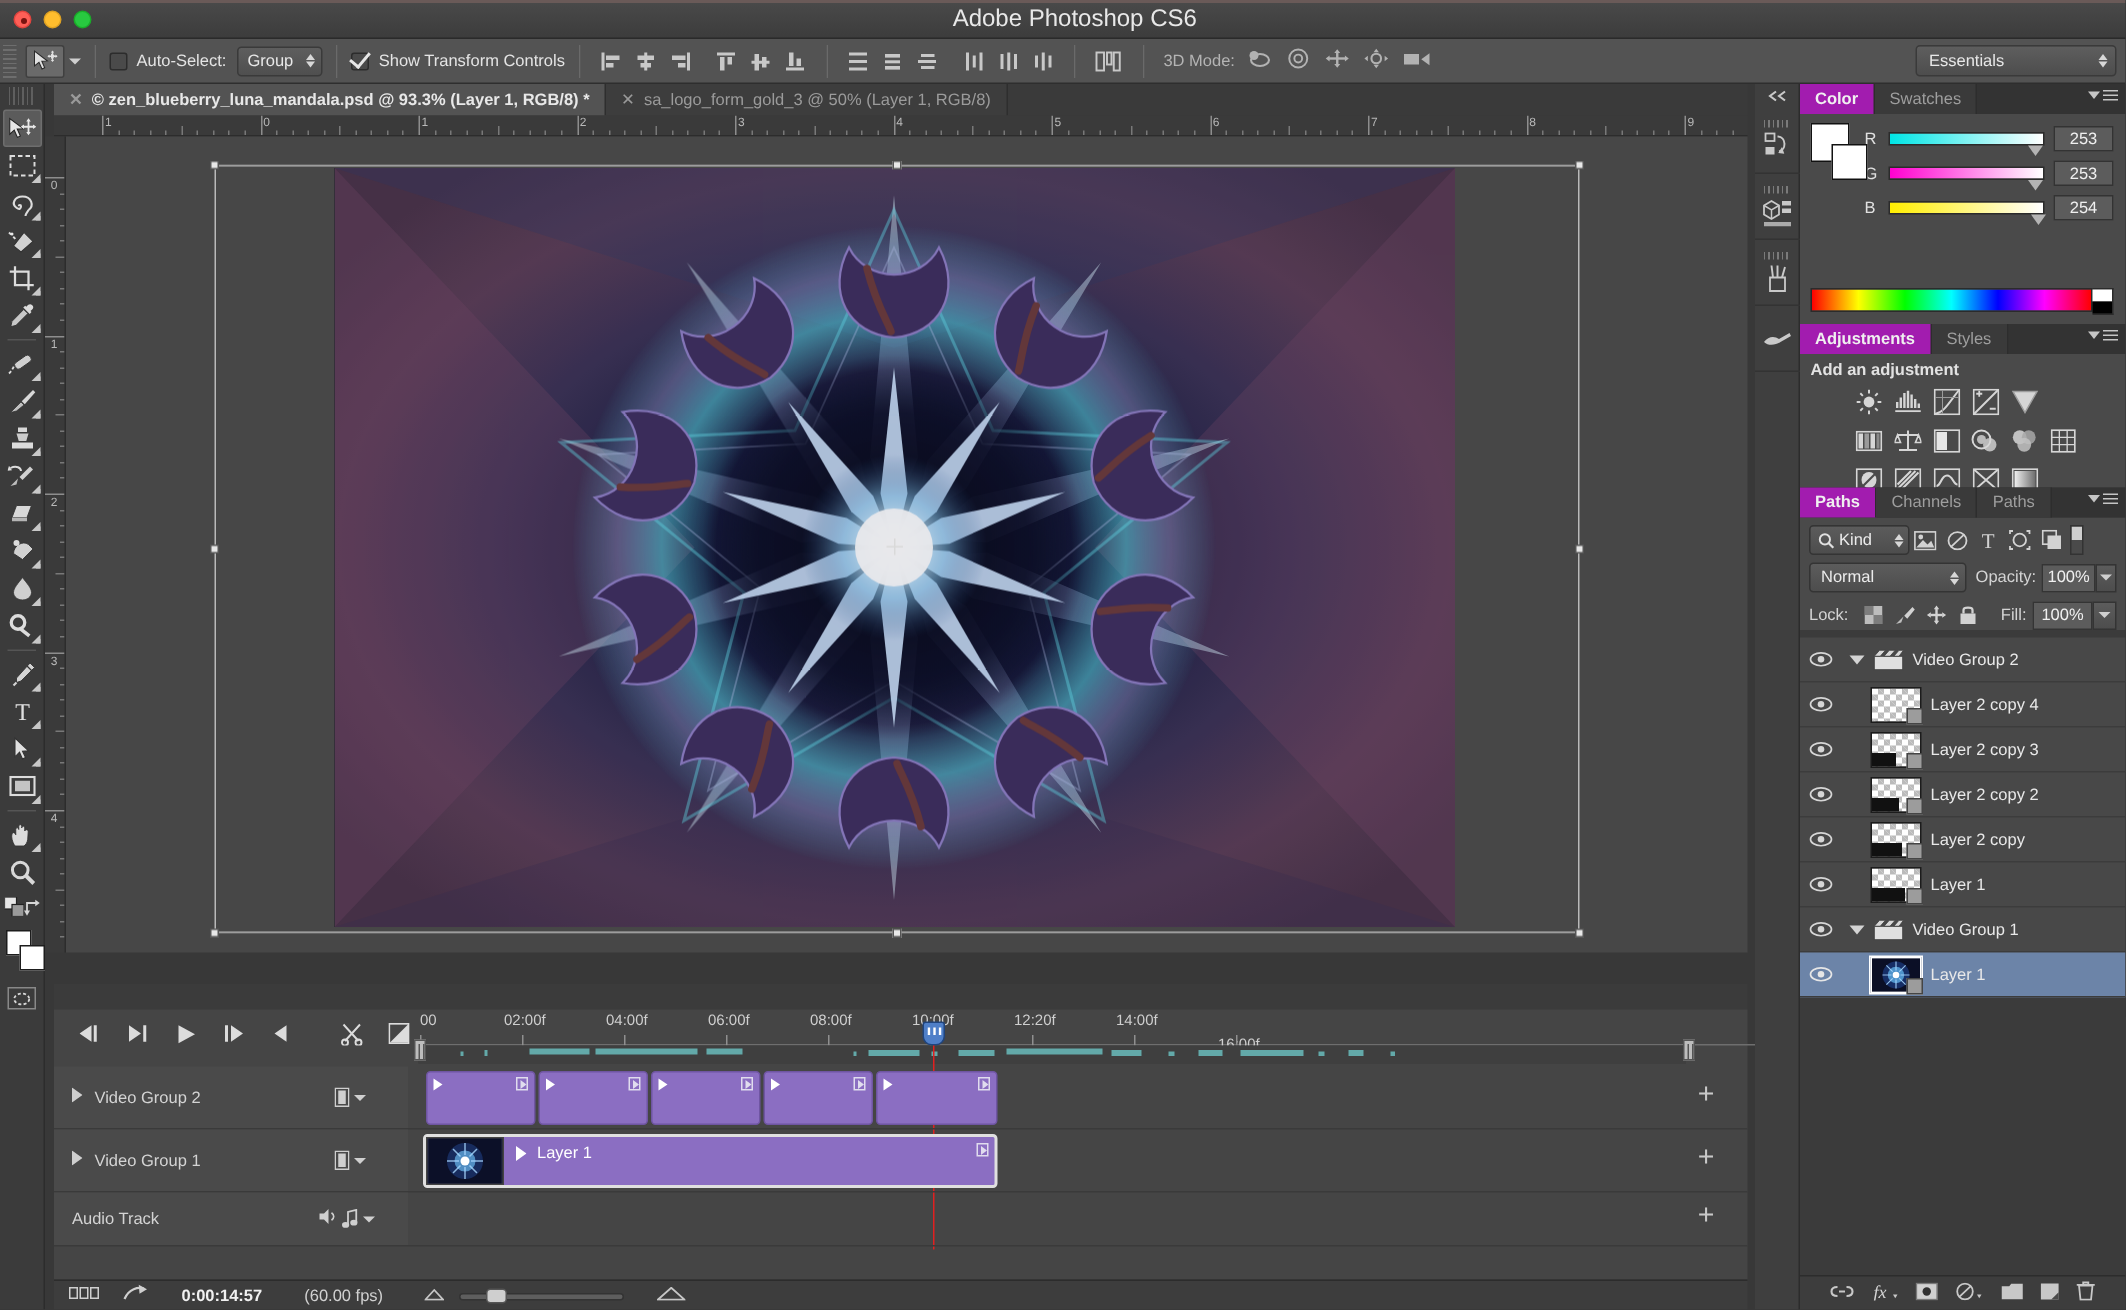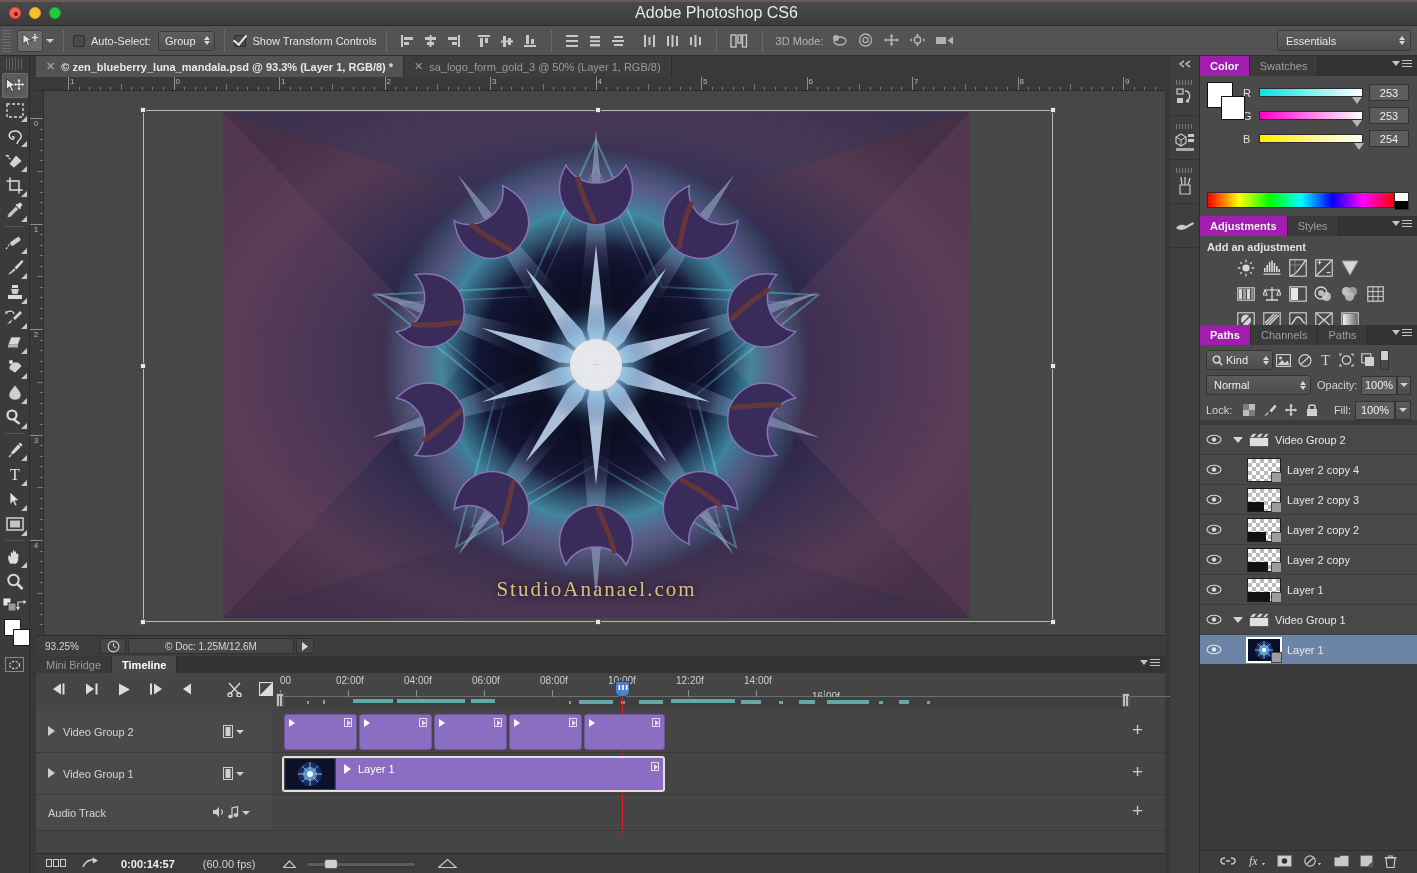--- a/index.html
+++ b/index.html
@@ -886,78 +886,41 @@
               <path d="M0 -120 L9 -36 L0 0 L-9 -36 Z" fill="#cfe6ff" transform="rotate(252)"></path>
               <path d="M0 -120 L9 -36 L0 0 L-9 -36 Z" fill="#cfe6ff" transform="rotate(288)"></path>
               <path d="M0 -120 L9 -36 L0 0 L-9 -36 Z" fill="#cfe6ff" transform="rotate(324)"></path>
             </g>
             <circle r="62" fill="url(#core)"></circle>
             <circle r="26" fill="#ffffff" opacity=".95"></circle>
           </g>
           <rect width="747" height="506" fill="#20203a" opacity=".10"></rect>
         </svg>
       </div>
-      <div class="wm">
-        <span>StudioAnanael</span><span>.com</span>
-      </div>
       <div class="ctr-mark"></div>
     </div>
 
     <div class="transbox" style="left:99px;top:19px;width:910px;height:512px;">
       <div class="tb-line" style="left:0;top:0;width:100%;height:1px;"></div>
       <div class="tb-line" style="left:0;bottom:0;width:100%;height:1px;"></div>
       <div class="tb-line" style="left:0;top:0;height:100%;width:1px;"></div>
       <div class="tb-line" style="right:0;top:0;height:100%;width:1px;"></div>
       <div class="handle" style="left:-3px;top:-3px;"></div>
       <div class="handle" style="left:50%;margin-left:-3px;top:-3px;"></div>
       <div class="handle" style="right:-3px;top:-3px;"></div>
       <div class="handle" style="left:-3px;top:50%;margin-top:-3px;"></div>
       <div class="handle" style="right:-3px;top:50%;margin-top:-3px;"></div>
       <div class="handle" style="left:-3px;bottom:-3px;"></div>
       <div class="handle" style="left:50%;margin-left:-3px;bottom:-3px;"></div>
       <div class="handle" style="right:-3px;bottom:-3px;"></div>
     </div>
   </div>
 
-  <div class="statusbar">
-    <div class="zoomfield">93.25%</div>
-    <div class="sb-box" style="width:26px;">
-      <svg width="13" height="13">
-          <circle cx="6.5" cy="6.5" r="5.4" fill="none" stroke="#cfcfcf" stroke-width="1.1"></circle>
-          <path d="M6.5 6.5 L6.5 3 M6.5 6.5 L9 8" stroke="#cfcfcf" stroke-width="1"></path>
-        </svg>
-    </div>
-    <div class="sb-box" style="width:166px;margin-left:2px;">
-      <span style="font-size:10px;color:#d6d6d6;">© Doc: 1.25M/12.6M</span>
-    </div>
-    <div class="sb-box" style="width:18px;margin-left:2px;">
-      <svg width="8" height="9">
-          <path d="M1 0 L7 4.5 L1 9 Z" fill="#d6d6d6"></path>
-        </svg>
-    </div>
-  </div>
 
   <div class="timelinepanel">
-    <div class="tl-tabs">
-      <div class="tl-tab">
-          <span>Mini Bridge</span>
-        </div>
-      <div class="tl-tab active">
-          <span>Timeline</span>
-        </div>
-      <div style="flex:1"></div>
-      <div class="pmenu" style="top:3px;">
-        <span class="tri"></span>
-          <span class="bars">
-            <i></i>
-            <i></i>
-            <i></i>
-          </span>
-      </div>
-    </div>
 
     <div class="tl-body">
 
       <div class="tl-transport">
         <div class="tp-btn">
             <svg width="15" height="12">
               <path d="M0 6 L8 0.5 L8 11.5 Z" fill="#dcdcdc"></path>
               <rect x="9.5" y="0.5" width="2" height="11" fill="#dcdcdc"></rect>
             </svg>
           </div>

